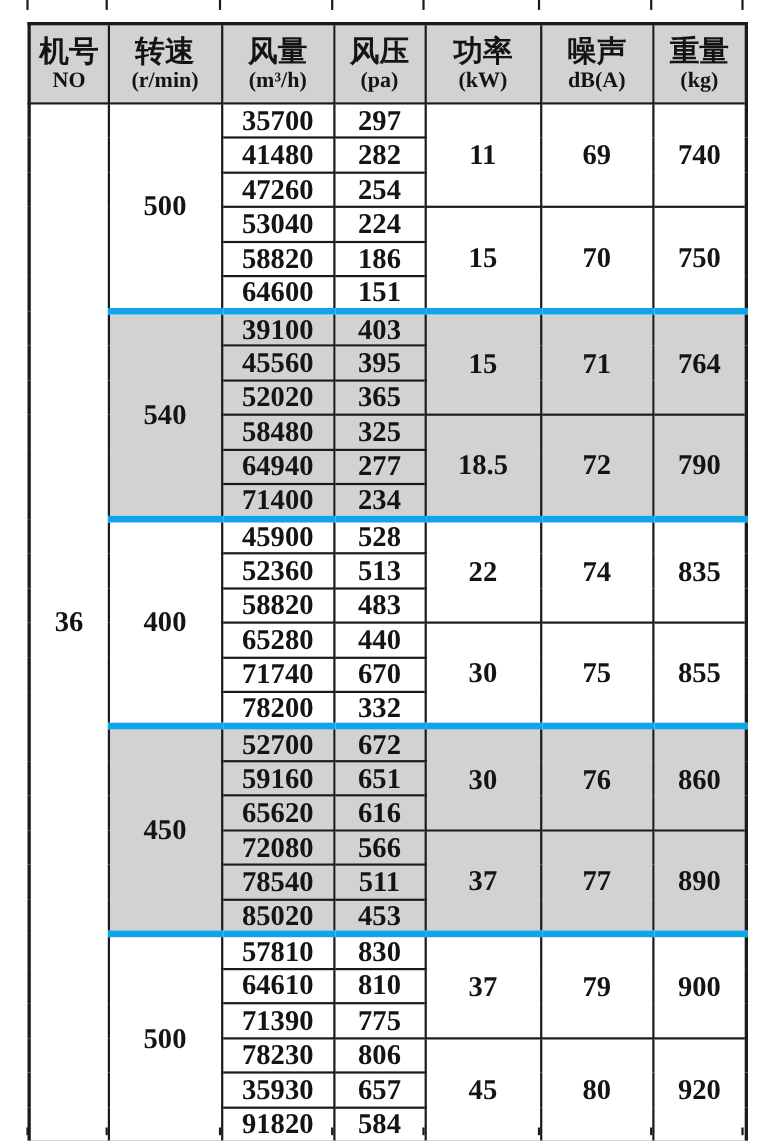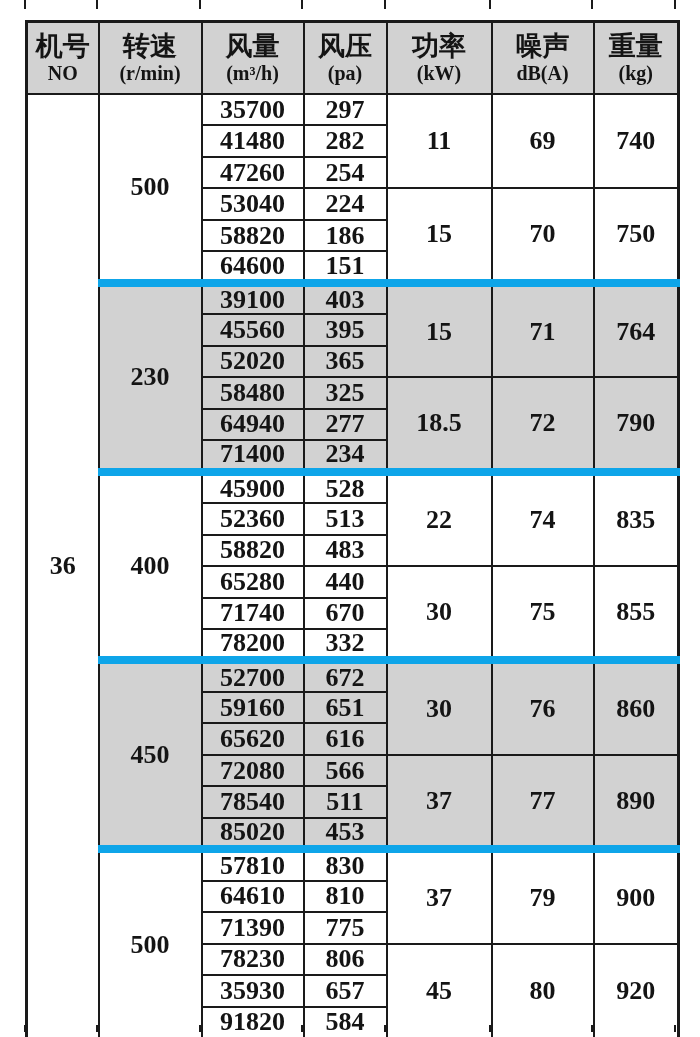--- a/index.html
+++ b/index.html
@@ -58,21 +58,21 @@
     line-height: 1;
     background: #ffffff;
   }
   tbody tr {
     height: 31px;
   }
   tr.shaded td {
     background: #d2d2d2;
   }
   tr.block-start td {
-    border-top: 8px solid #0ea5e9;
+    border-top: 6px solid #0ea5e9;
   }
   .tick {
     position: absolute;
     width: 2px;
     background: #1a1a1a;
   }
 </style>
 </head>
 <body>
 
@@ -149,21 +149,21 @@
         <tr>
           <td>58820</td>
           <td>186</td>
         </tr>
         <tr>
           <td>64600</td>
           <td>151</td>
         </tr>
 
         <tr class="shaded block-start">
-          <td rowspan="6">230</td>
+          <td rowspan="6">540</td>
           <td>39100</td>
           <td>403</td>
           <td rowspan="3">15</td>
           <td rowspan="3">71</td>
           <td rowspan="3">764</td>
         </tr>
         <tr class="shaded">
           <td>45560</td>
           <td>395</td>
         </tr>

